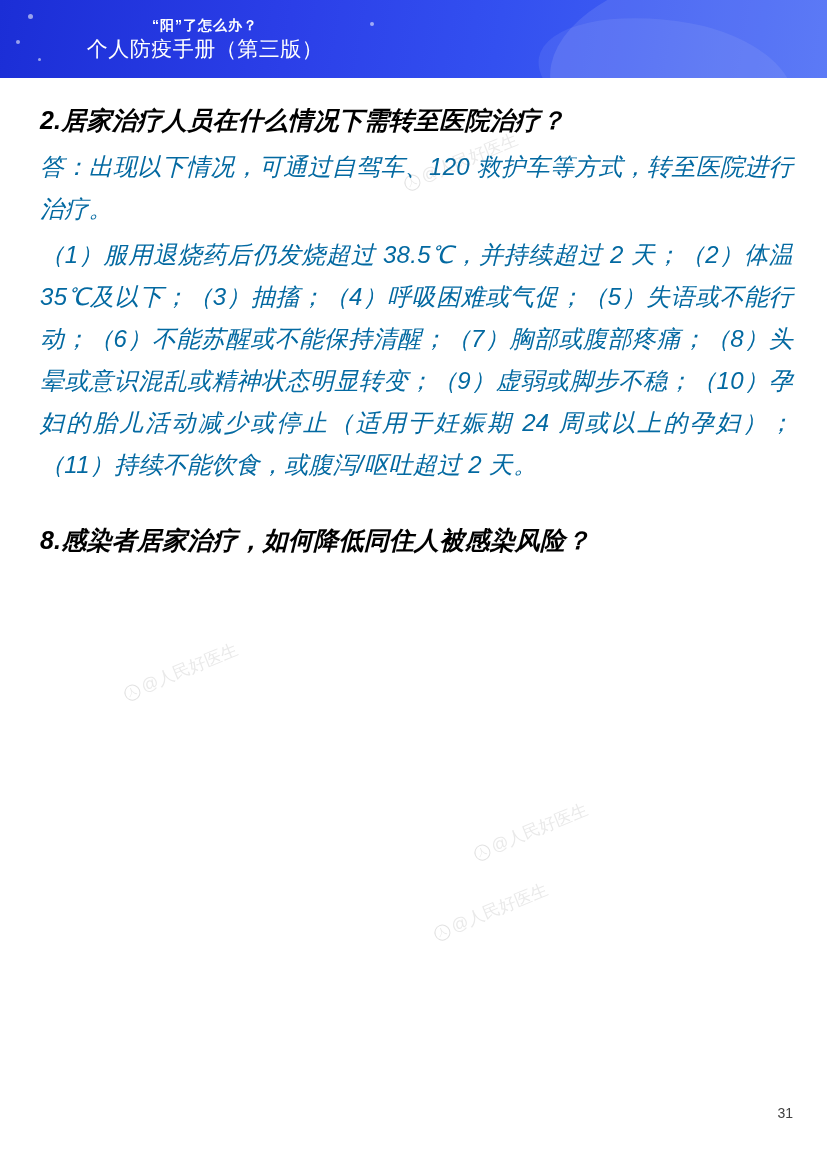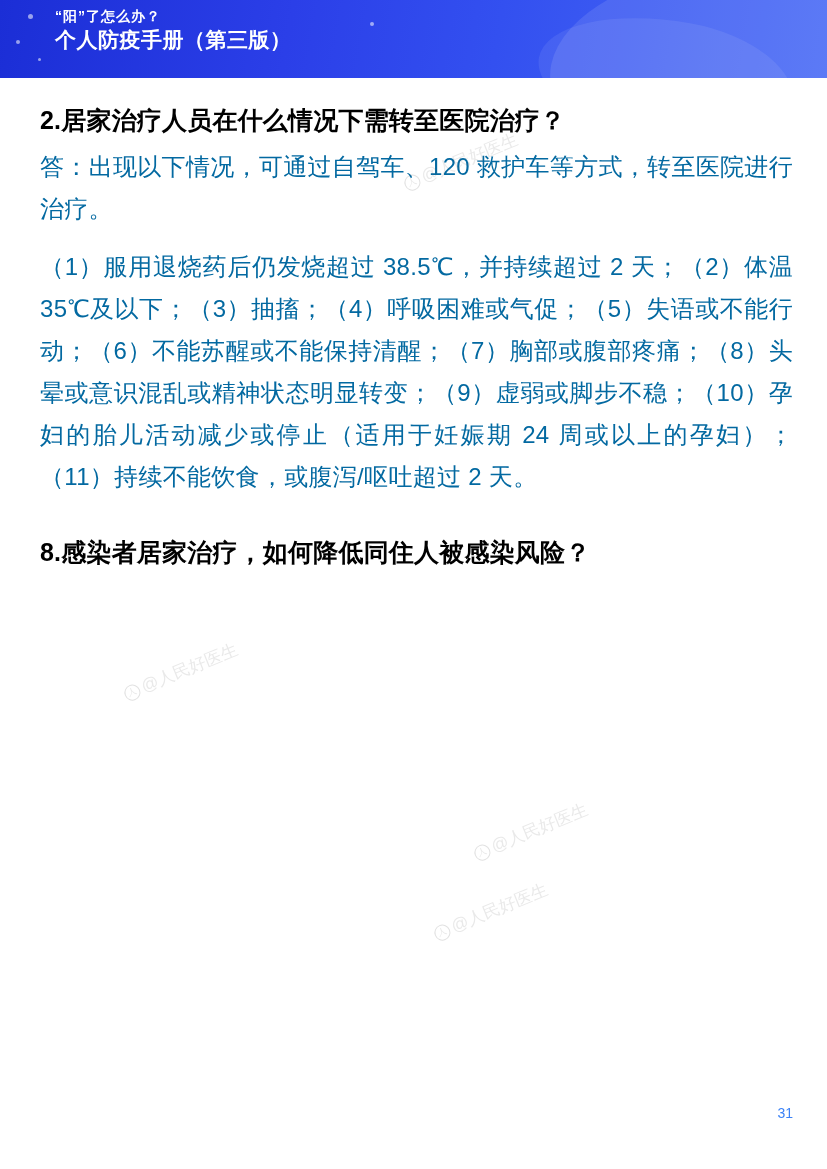--- a/index.html
+++ b/index.html
@@ -44,67 +44,69 @@
     transform: rotate(10deg);
   }
   .banner .dot {
     position: absolute;
     background: rgba(255,255,255,0.55);
     border-radius: 50%;
   }
   .banner-text {
     position: absolute;
     left: 55px;
-    top: 6px;
+    top: 15px;
     color: #ffffff;
+    text-align: center;
     width: 300px;
   }
   .banner-line1 {
     font-size: 14px;
     letter-spacing: 1px;
     line-height: 20px;
     font-weight: bold;
   }
   .banner-line2 {
     font-size: 21px;
-    font-weight: bold;
+    font-weight: normal;
     line-height: 27px;
     letter-spacing: 0.5px;
   }
   .banner-line3 {
     font-size: 10px;
     line-height: 16px;
     letter-spacing: 2px;
     color: #e6ebff;
   }
 
   
   .page {
     position: relative;
     padding: 18px 34px 0 40px;
     box-sizing: border-box;
+    font-style: italic;
   }
   .q-title {
     font-size: 25px;
     font-weight: bold;
     color: #000000;
     line-height: 40px;
     margin: 4px 0 6px 0;
     letter-spacing: 0.2px;
   }
   .para {
     font-size: 24px;
     line-height: 42px;
     color: #0369a1;
     text-align: justify;
     margin: 0;
     letter-spacing: 0.3px;
   }
   .para + .para {
-    margin-top: 16px;
+    margin-top: 4px;
   }
   .gap {
     height: 30px;
   }
 
   
   .wm {
     position: absolute;
     color: rgba(120,120,120,0.16);
     font-size: 17px;
@@ -129,21 +131,21 @@
   .wm2 { left: 120px; top: 660px; }
   .wm3 { left: 470px; top: 820px; }
   .wm4 { left: 430px; top: 900px; }
 
   
   .page-number {
     position: absolute;
     right: 34px;
     bottom: 48px;
     font-size: 14px;
-    color: #3b82f6;
+    color: #404040;
     text-align: center;
   }
 </style>
 </head>
 <body>
 
 <div class="banner">
   <div class="wave"></div>
   <div class="wave2"></div>
   <div class="dot" style="left:28px;top:14px;width:5px;height:5px;"></div>

